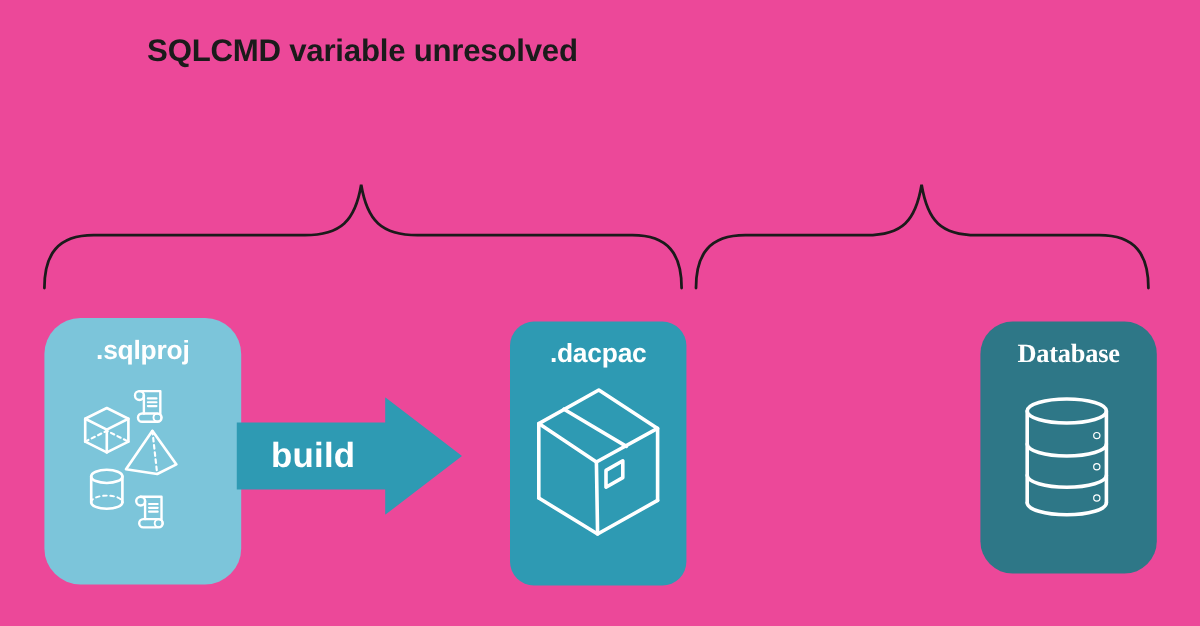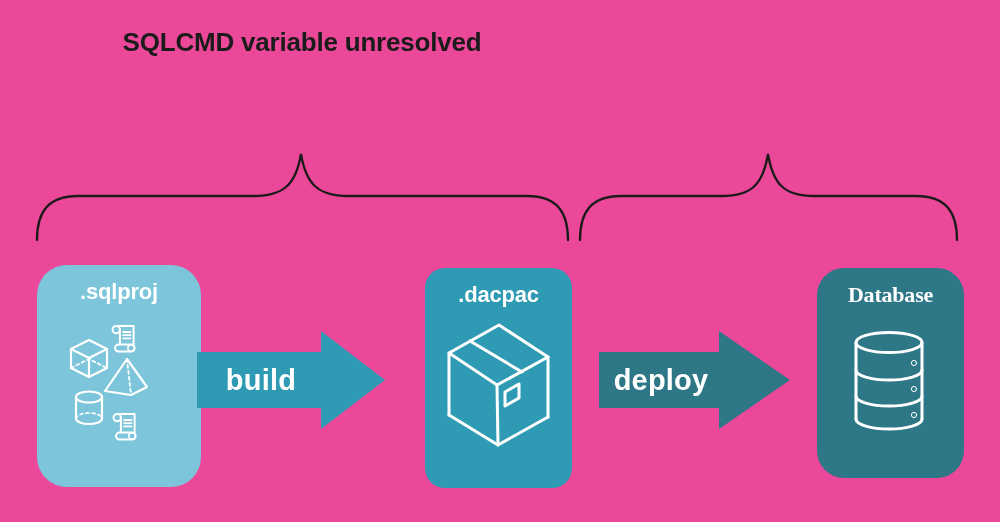--- a/index.html
+++ b/index.html
@@ -132,24 +132,20 @@
       <svg width="110" height="125" viewBox="0 0 110 125">
         <path d="M56 2 L105 34 L54 62 L6 30 Z" stroke-width="3"></path>
         <path d="M6 30 V92 M105 34 V94 M54 62 L55 122" stroke-width="3"></path>
         <path d="M6 92 L55 122 L105 94" stroke-width="3"></path>
         <path d="M27 18 L79 49" stroke-width="3"></path>
         <path d="M62 69 L76 61 V75 L62 83 Z" stroke-width="3"></path>
       </svg>
     </div>
   </div>
 
-  <div class="arrow deploy">
-    <div class="shape"></div>
-    <div class="label">deploy</div>
-  </div>
 
   <div class="card card3">
     <div class="title">Database</div>
     <div class="icon" style="left:36px;top:62px;">
       <svg width="72" height="102" viewBox="0 0 72 102">
         <ellipse cx="36" cy="12.5" rx="33" ry="10" stroke-width="3"></ellipse>
         <path d="M3 12.5 V89 M69 12.5 V89" stroke-width="3"></path>
         <path d="M3 89 A33 10 0 0 0 69 89" stroke-width="3"></path>
         <path d="M3 40 A33 10 0 0 0 69 40" stroke-width="3"></path>
         <path d="M3 66 A33 10 0 0 0 69 66" stroke-width="3"></path>

